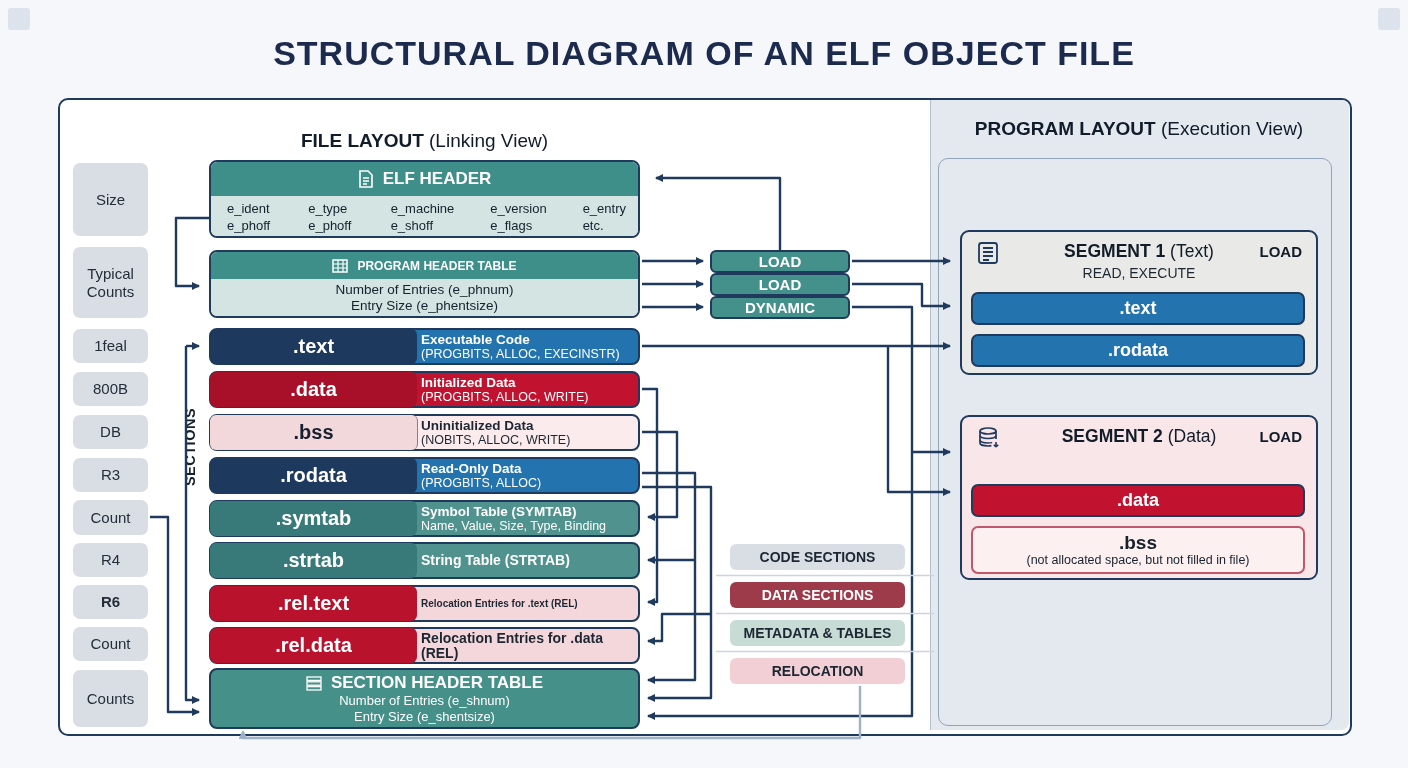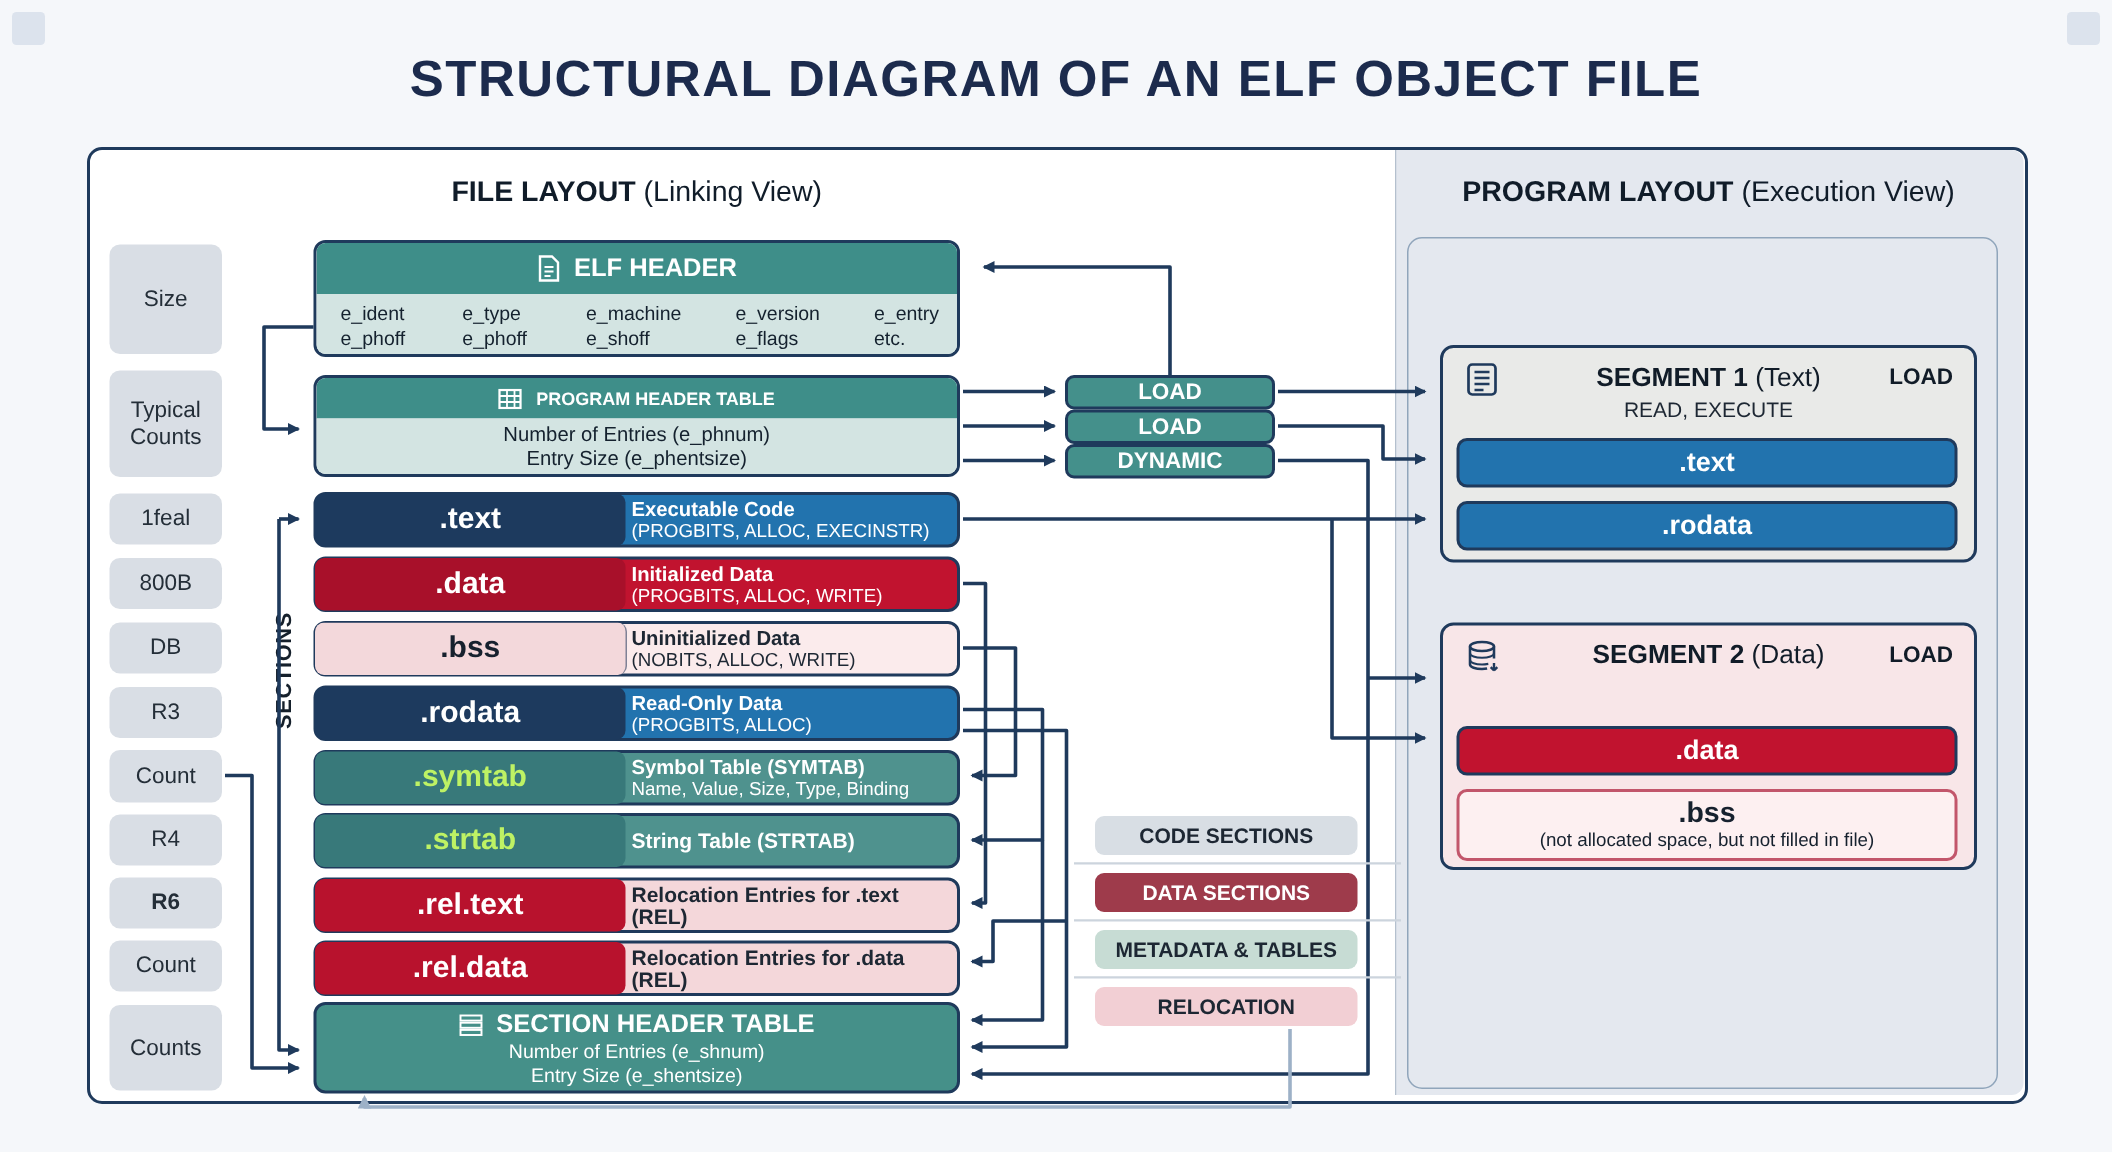--- a/index.html
+++ b/index.html
@@ -29,21 +29,21 @@
   
   .row{left:209px;width:431px;height:37px;border:2.5px solid #1f3a5c;border-radius:8px;box-sizing:border-box;}
   .row .lab{position:absolute;left:-1px;top:-1px;bottom:-1px;width:207px;border-radius:6px;
             display:flex;align-items:center;justify-content:center;font-size:20px;font-weight:700;}
   .row .desc{position:absolute;left:210px;right:6px;top:0;bottom:0;display:flex;flex-direction:column;justify-content:center;}
   .row .d1{font-size:13.5px;font-weight:700;line-height:15px;}
   .row .d2{font-size:12.5px;line-height:14px;}
   .st-blue{background:#2273ae;color:#fff;} .st-blue .lab{background:#1d3a5e;color:#fff;}
   .st-red{background:#c1132f;color:#fff;}  .st-red .lab{background:#a8102a;color:#fff;}
   .st-pink{background:#fbebec;color:#1d2733;} .st-pink .lab{background:#f3d8db;color:#16212e;border-right:1.5px solid rgba(31,58,92,.55);}
-  .st-teal{background:#4f928e;color:#fff;} .st-teal .lab{background:#38797a;color:#bef264;text-align:right;}
+  .st-teal{background:#4f928e;color:#fff;} .st-teal .lab{background:#38797a;color:#ffffff;text-align:right;}
   .st-rel{background:#f4d7da;color:#1d2733;} .st-rel .lab{background:#b8122d;color:#fff;}
   
   .loadbox{left:710px;width:140px;height:23px;background:#44908b;border:2px solid #1f3a5c;border-radius:6px;
            color:#fff;font-weight:700;font-size:15px;display:flex;align-items:center;justify-content:center;box-sizing:border-box;}
   
   .leg{left:730px;width:175px;height:26px;border-radius:6px;display:flex;align-items:center;justify-content:center;
        font-size:14px;font-weight:700;}
   .leg-gray{background:#d8dee4;color:#1d2733;} .leg-maroon{background:#9e3b4b;color:#fff;}
   .leg-mint{background:#c7dcd4;color:#1d2733;} .leg-rose{background:#f2cfd4;color:#1d2733;}
   
@@ -71,21 +71,21 @@
 
   <div class="abs corner" style="left:8px;top:8px;"></div>
   <div class="abs corner" style="left:1378px;top:8px;"></div>
 
   <div class="abs" id="title">STRUCTURAL DIAGRAM OF AN ELF OBJECT FILE</div>
 
   <div class="abs" id="outer"></div>
   <div class="abs" id="panel"></div>
   <div class="abs" id="panel-inner"></div>
 
-  <div class="abs col-head" style="left:209px;width:431px;">
+  <div class="abs col-head" style="left:209px;width:431px;margin-top:12px;">
     <b>FILE LAYOUT</b><span> (Linking View)</span>
   </div>
   <div class="abs col-head" style="left:930px;width:418px;">
     <b>PROGRAM LAYOUT</b><span> (Execution View)</span>
   </div>
 
   <div class="abs chip" style="top:163px;height:73px;">Size</div>
   <div class="abs chip" style="top:247px;height:71px;">Typical Counts</div>
   <div class="abs chip" style="top:329px;height:34px;">1feal</div>
   <div class="abs chip" style="top:372px;height:34px;">800B</div>
@@ -180,21 +180,21 @@
   </div>
   <div class="abs row st-teal" style="top:542px;">
     <div class="lab">.strtab</div>
     <div class="desc">
         <span class="d1" style="font-size:14px;">String Table (STRTAB)</span>
       </div>
   </div>
   <div class="abs row st-rel" style="top:585px;">
     <div class="lab">.rel.text</div>
     <div class="desc">
-        <span class="d1" style="font-size:14px;">Relocation Entries for .text (REL)</span>
+        <span class="d1" style="font-size:10px;">Relocation Entries for .text (REL)</span>
       </div>
   </div>
   <div class="abs row st-rel" style="top:627px;">
     <div class="lab">.rel.data</div>
     <div class="desc">
         <span class="d1" style="font-size:14px;">Relocation Entries for .data (REL)</span>
       </div>
   </div>
 
   <div class="abs hbox" style="top:668px;height:61px;background:#459089;">

